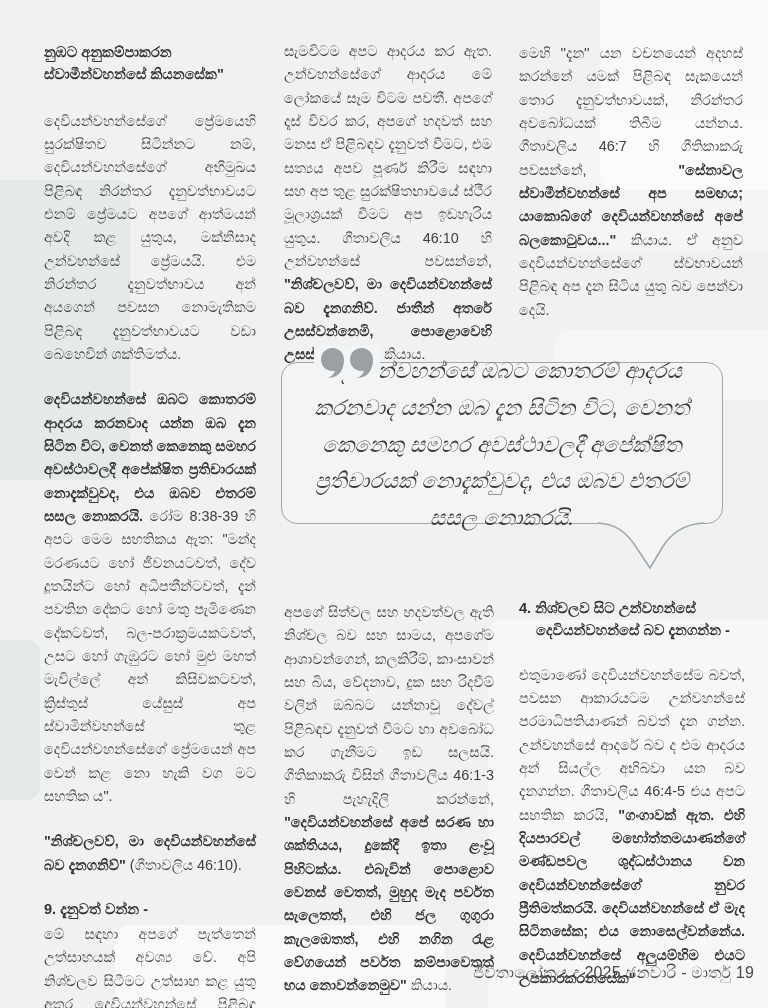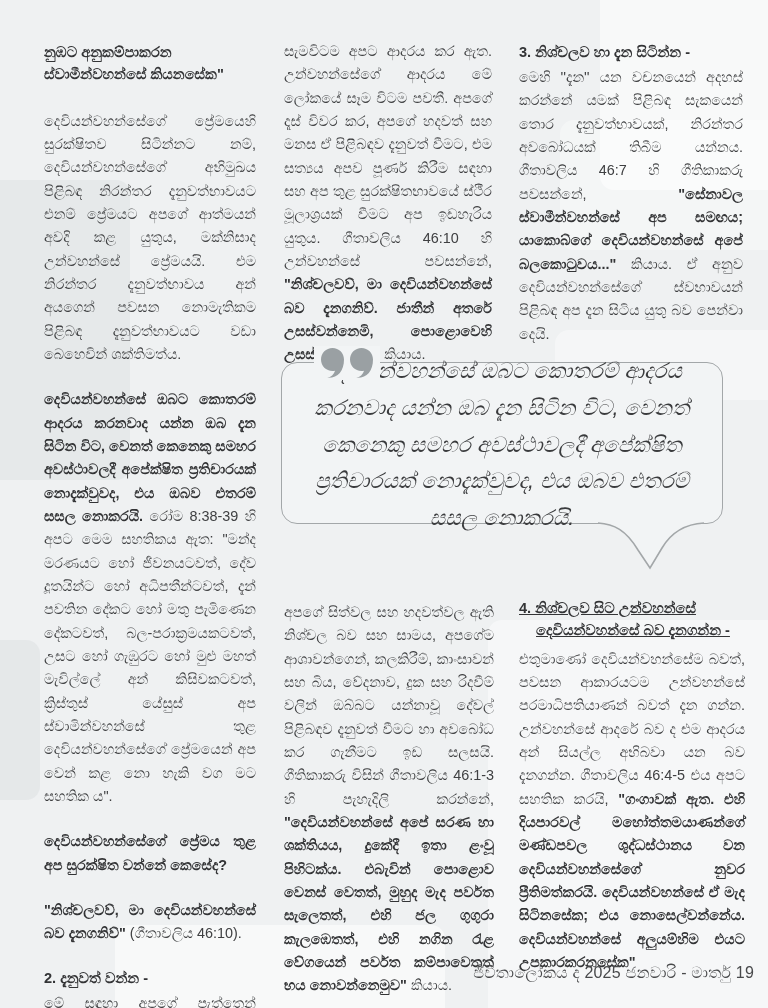--- a/index.html
+++ b/index.html
@@ -61,23 +61,22 @@
 <div class="bg-block bg-b7"></div>
 <div class="bg-block bg-b3"></div>
 <div class="bg-block bg-b4"></div>
 <div class="bg-block bg-b5"></div>
 <div class="bg-block bg-b6"></div>
 
 <div id="col1" class="col">
   <h3 style="margin-bottom:24px;">නුඹට අනුකම්පාකරන ස්වාමීන්වහන්සේ කියනසේක"</h3>
   <p><span>දෙවියන්වහන්සේගේ ප්‍රේමයෙහි සුරක්ෂිතව සිටින්නට නම්, දෙවියන්වහන්සේගේ අභිමුඛය පිළිබඳ නිරන්තර දැනුවත්භාවයට එනම් ප්‍රේමයට අපගේ ආත්මයන් අවදි කළ යුතුය,  මක්නිසාද උන්වහන්සේ ප්‍රේමයයි. එම නිරන්තර දැනුවත්භාවය අන් අයගෙන් පවසන නොමැතිකම පිළිබඳ දැනුවත්භාවයට වඩා බෙහෙවින් ශක්තිමත්ය.</span></p>
   <p style="margin-bottom:22px;"><span class="b">දෙවියන්වහන්සේ ඔබට කොතරම් ආදරය කරනවාද යන්න ඔබ දැන සිටින විට, වෙනත් කෙනෙකු සමහර අවස්ථාවලදී අපේක්ෂිත ප්‍රතිචාරයක් නොදැක්වුවද, එය ඔබව එතරම් සසල නොකරයි.</span><span> රෝම 8:38-39 හි අපට මෙම සහතිකය ඇත: "මන්ද මරණයට හෝ ජීවනයටවත්, දේව දූතයින්ට හෝ අධිපතීන්ටවත්, දැන් පවතින දේකට හෝ මතු පැමිණෙන දේකටවත්, බල-පරාක්‍රමයකටවත්, උසට හෝ ගැඹුරට හෝ මුළු මහත් මැවිල්ලේ අන් කිසිවකටවත්, ක්‍රිස්තුස් යේසුස් අප ස්වාමින්වහන්සේ තුළ දෙවියන්වහන්සේගේ ප්‍රේමයෙන් අප වෙන් කළ නො හැකි වග මට සහතික ය".</span></p>
-  <p><span class="b">දෙවියන්වහන්සේගේ ප්‍රේමය තුළ අප සුරක්ෂිත වන්නේ කෙසේද?</span></p>
   <p><span class="b">"නිශ්චලවව්, මා දෙවියන්වහන්සේ බව දැනගනිව්"</span><span> (ගීතාවලිය 46:10).</span></p>
-  <h3>2. දැනුවත් වන්න -</h3>
+  <h3>9. දැනුවත් වන්න -</h3>
   <p><span>මේ සඳහා අපගේ පැත්තෙන් උත්සාහයක් අවශ්‍ය වේ. අපි නිශ්චලව සිටීමට උත්සාහ කළ යුතු අතර දෙවියන්වහන්සේ පිළිබඳ දැනුවත්භාවය සහ අපට ඇති ප්‍රේමය ලුහුබැඳීමට චේතනාන්විතව සිටිය යුතුය. දෙවියන්වහන්සේ නොවෙනස්ය. උන්වහන්සේගේ ආදරය කිසිදා වෙනස් නොවේ. උන්වහන්සේ</span></p>
 </div>
 
 <div id="col2a" class="col">
   <p><span>සැමවිටම අපට ආදරය කර ඇත. උන්වහන්සේගේ ආදරය මේ ලෝකයේ සෑම විටම පවතී. අපගේ දෑස් විවර කර, අපගේ හදවත් සහ මනස ඒ පිළිබඳව දැනුවත් වීමට, එම සත්‍යය අපව පූර්ණ කිරීම සඳහා සහ අප තුළ සුරක්ෂිතභාවයේ ස්ථීර මූලාශ්‍රයක් වීමට අප ඉඩහැරිය යුතුය. ගීතාවලිය 46:10 හි උන්වහන්සේ පවසන්නේ, </span><span class="b">"නිශ්චලවව්, මා දෙවියන්වහන්සේ බව දැනගනිව්. ජාතීන් අතරේ උසස්වන්නෙමි, පොළොවෙහි උසස්වන්නෙමි."</span><span> කියාය.</span></p>
 </div>
 
 <div id="bubble">
   <span id="quote-icon">
     <svg width="52" height="30" viewBox="0 0 52 30">
@@ -89,26 +88,25 @@
   <svg id="tail" viewBox="0 0 120 50">
     <path d="M6,1 C22,2 34,8 46,28 L58,46 L70,26 C80,9 94,2 112,1" fill="#f2f4f5" stroke="#a3a7a9" stroke-width="1.6"></path>
   </svg>
 </div>
 
 <div id="col2b" class="col">
   <p><span>අපගේ සිත්වල සහ හදවත්වල ඇති නිශ්චල බව සහ සාමය, අපගේම ආශාවන්ගෙන්, කලකිරීම්, කාංසාවන් සහ බිය, වේදනාව, දුක සහ රිදවීම් වලින් ඔබ්බට යන්නාවූ දේවල් පිළිබඳව දැනුවත් වීමට හා අවබෝධ කර ගැනීමට ඉඩ සලසයි. ගීතිකාකරු විසින් ගීතාවලිය 46:1-3 හි පැහැදිලි කරන්නේ, </span><span class="b">"දෙවියන්වහන්සේ අපේ සරණ හා ශක්තියය, දුකේදී ඉතා ළංවූ පිහිටක්ය. එබැවින් පොළොව වෙනස් වෙතත්, මුහුද මැද පර්වත සැලෙතත්, එහි ජල ගුගුරා කැලඹෙතත්, එහි නගින රැළ වේගයෙන් පර්වත කම්පාවෙතත් භය නොවන්නෙමුව"</span><span> කියාය.</span></p>
 </div>
 
 <div id="col3a" class="col">
-  <h3>3. නිශ්චලව හා දැන සිටින්න -</h3>
   <p><span>මෙහි ''දැන'' යන වචනයෙන් අදහස් කරන්නේ යමක් පිළිබඳ සැකයෙන් තොර දැනුවත්භාවයක්, නිරන්තර අවබෝධයක් තිබීම යන්නය. ගීතාවලිය 46:7 හි ගීතිකාකරු පවසන්නේ, </span><span class="b">"සේනාවල ස්වාමීන්වහන්සේ අප සමඟය; යාකොබ්ගේ දෙවියන්වහන්සේ අපේ බලකොටුවය..."</span><span> කියාය. ඒ අනුව දෙවියන්වහන්සේගේ ස්වභාවයන් පිළිබඳ අප දැන සිටිය යුතු බව පෙන්වා දෙයි.</span></p>
 </div>
 
 <div id="col3b" class="col">
-  <h3 class="hang" style="margin-bottom:6px;text-decoration:underline;">4. නිශ්චලව සිට උන්වහන්සේ දෙවියන්වහන්සේ බව දැනගන්න -</h3>
+  <h3 class="hang" style="margin-bottom:22px;">4. නිශ්චලව සිට උන්වහන්සේ දෙවියන්වහන්සේ බව දැනගන්න -</h3>
   <p><span>එතුමාණෝ දෙවියන්වහන්සේම බවත්, පවසන ආකාරයටම උන්වහන්සේ පරමාධිපතියාණන් බවත් දැන ගන්න. උන්වහන්සේ ආදරේ බව ද එම ආදරය අන් සියල්ල අභිබවා යන බව දැනගන්න. ගීතාවලිය 46:4-5 එය අපට සහතික කරයි, </span><span class="b">"ගංගාවක් ඇත. එහි දියපාරවල් මහෝත්තමයාණන්ගේ මණ්ඩපවල ශුද්ධස්ථානය වන දෙවියන්වහන්සේගේ නුවර ප්‍රීතිමත්කරයි. දෙවියන්වහන්සේ ඒ මැද සිටිනසේක; එය නොසෙල්වන්නේය. දෙවියන්වහන්සේ අලුයම්හිම එයට උපකාරකරනසේක"</span></p>
 </div>
 
 <div id="footer">
   <span>ජීවිතාලෝකය ද</span>
   <span>2025 ජනවාරි - මාර්තු</span>
   <span>19</span>
 </div>
 
 </body></html>

